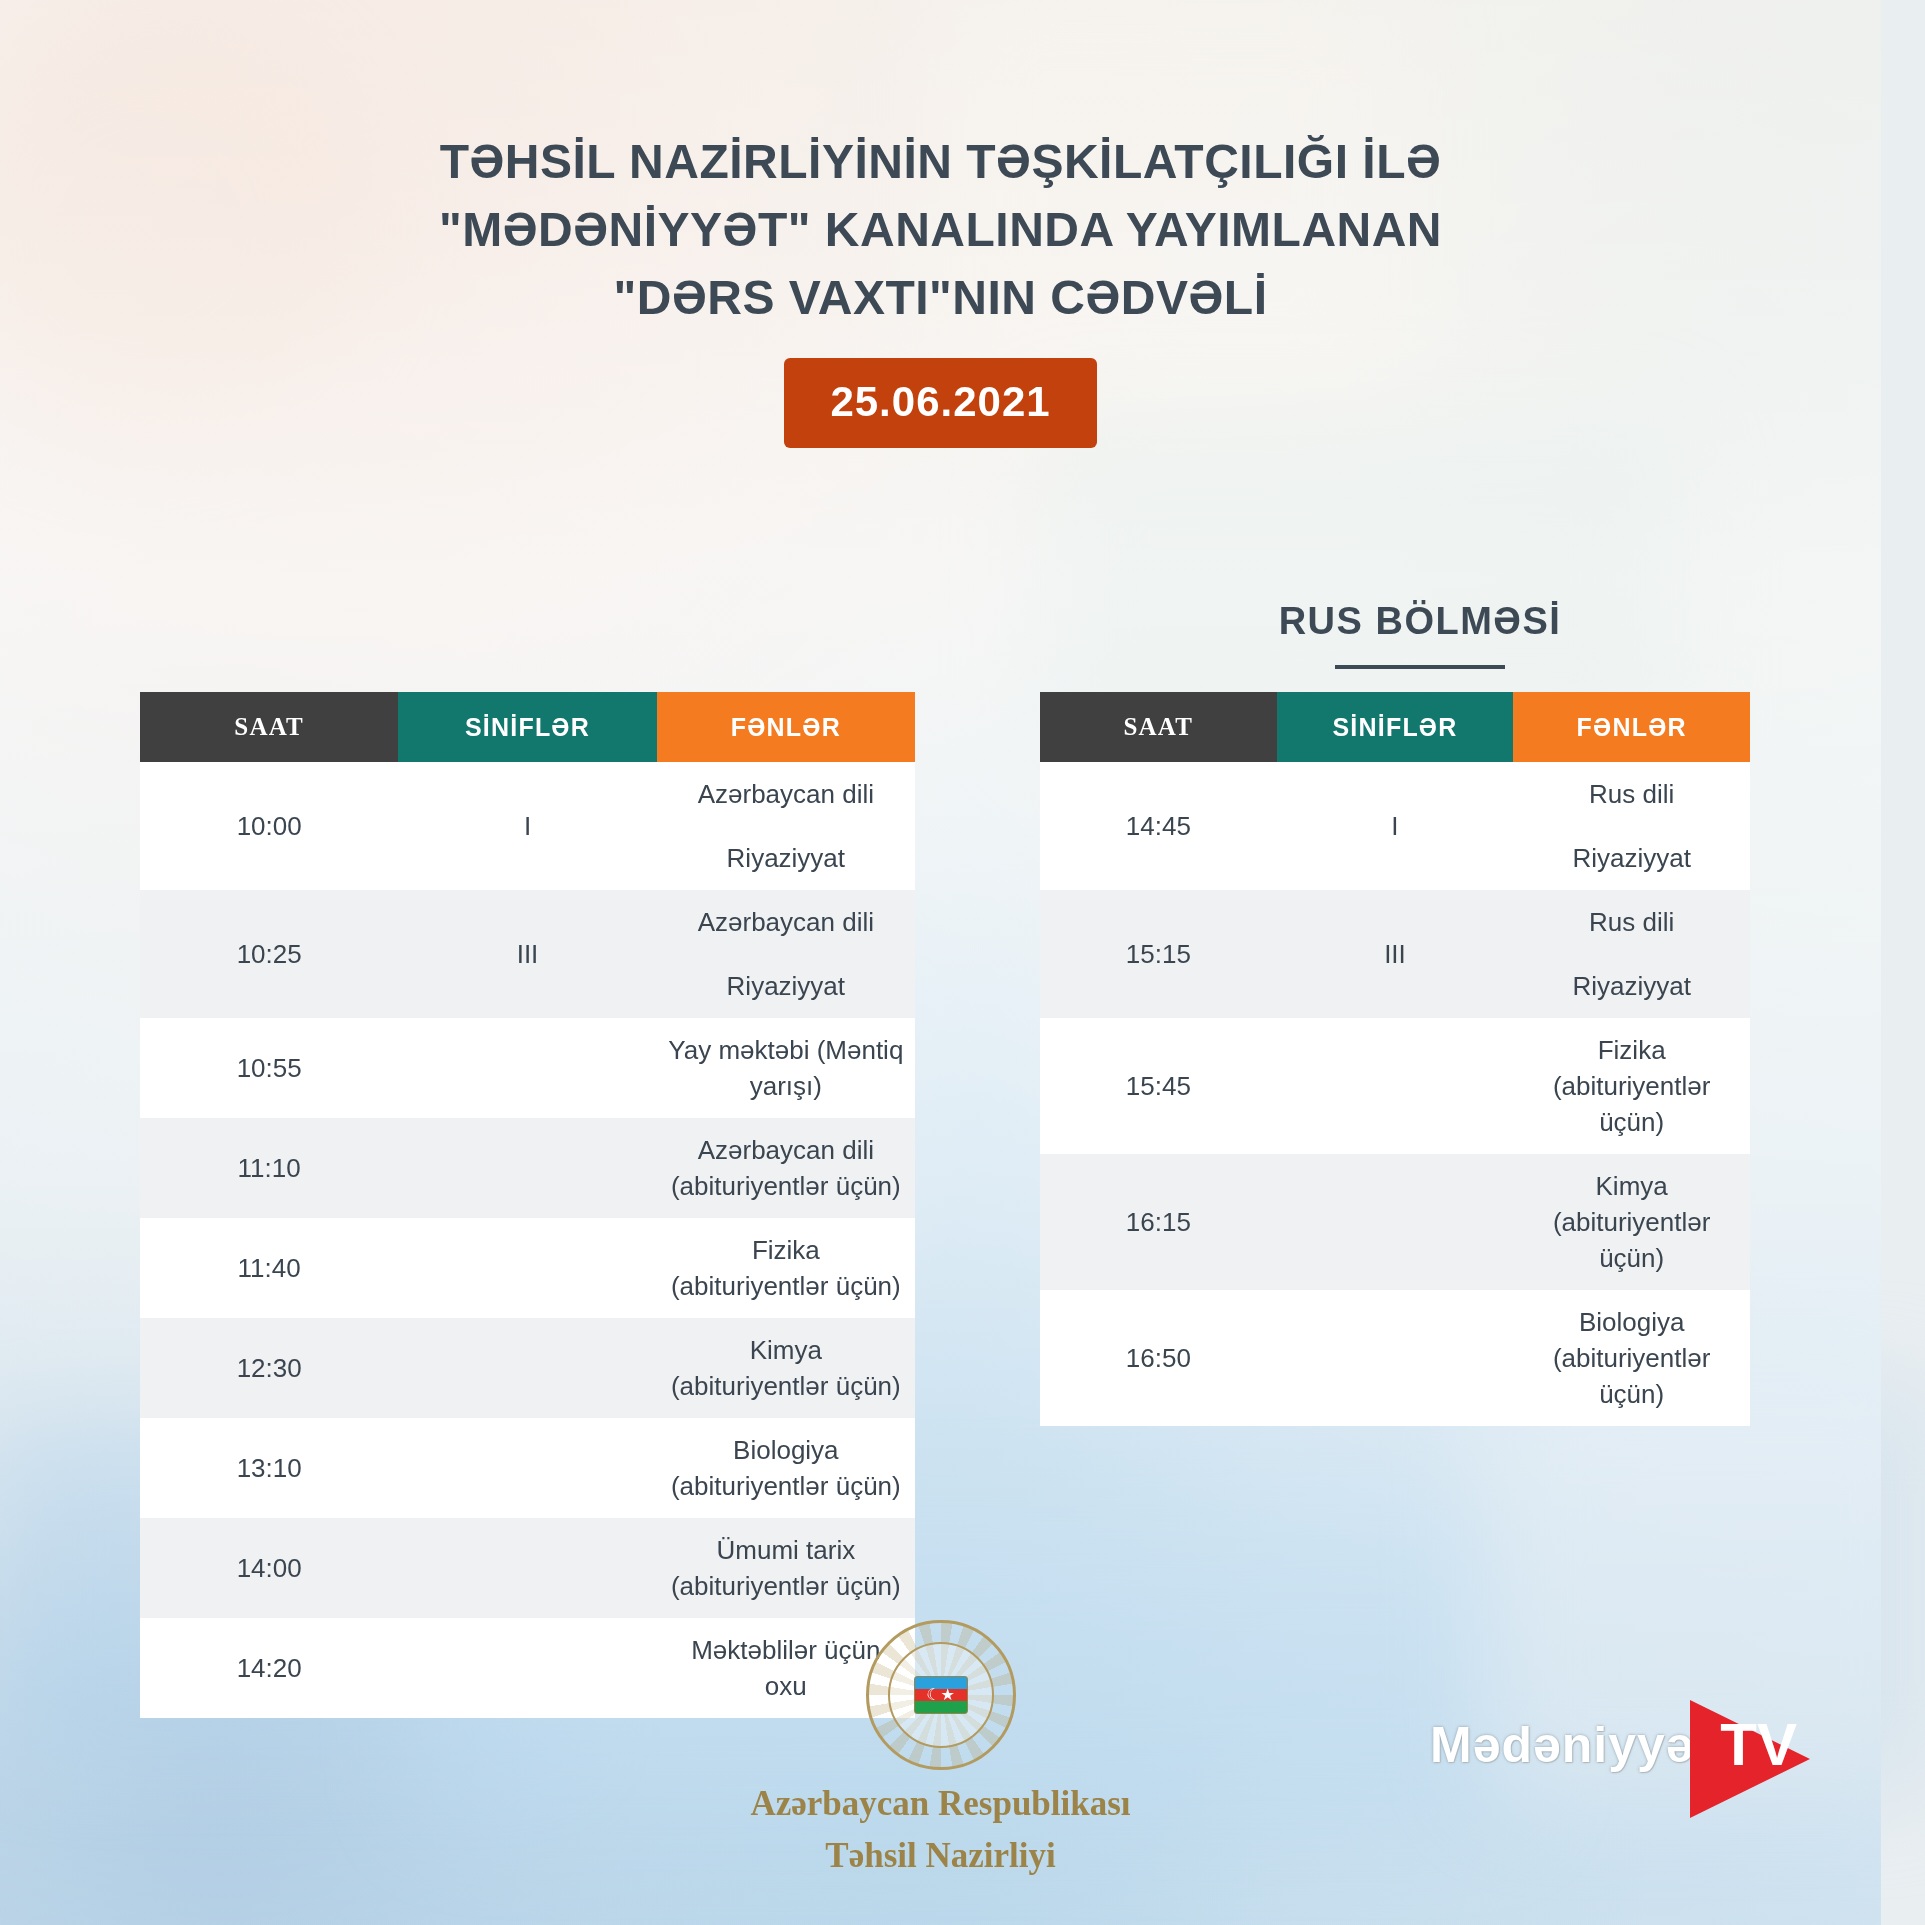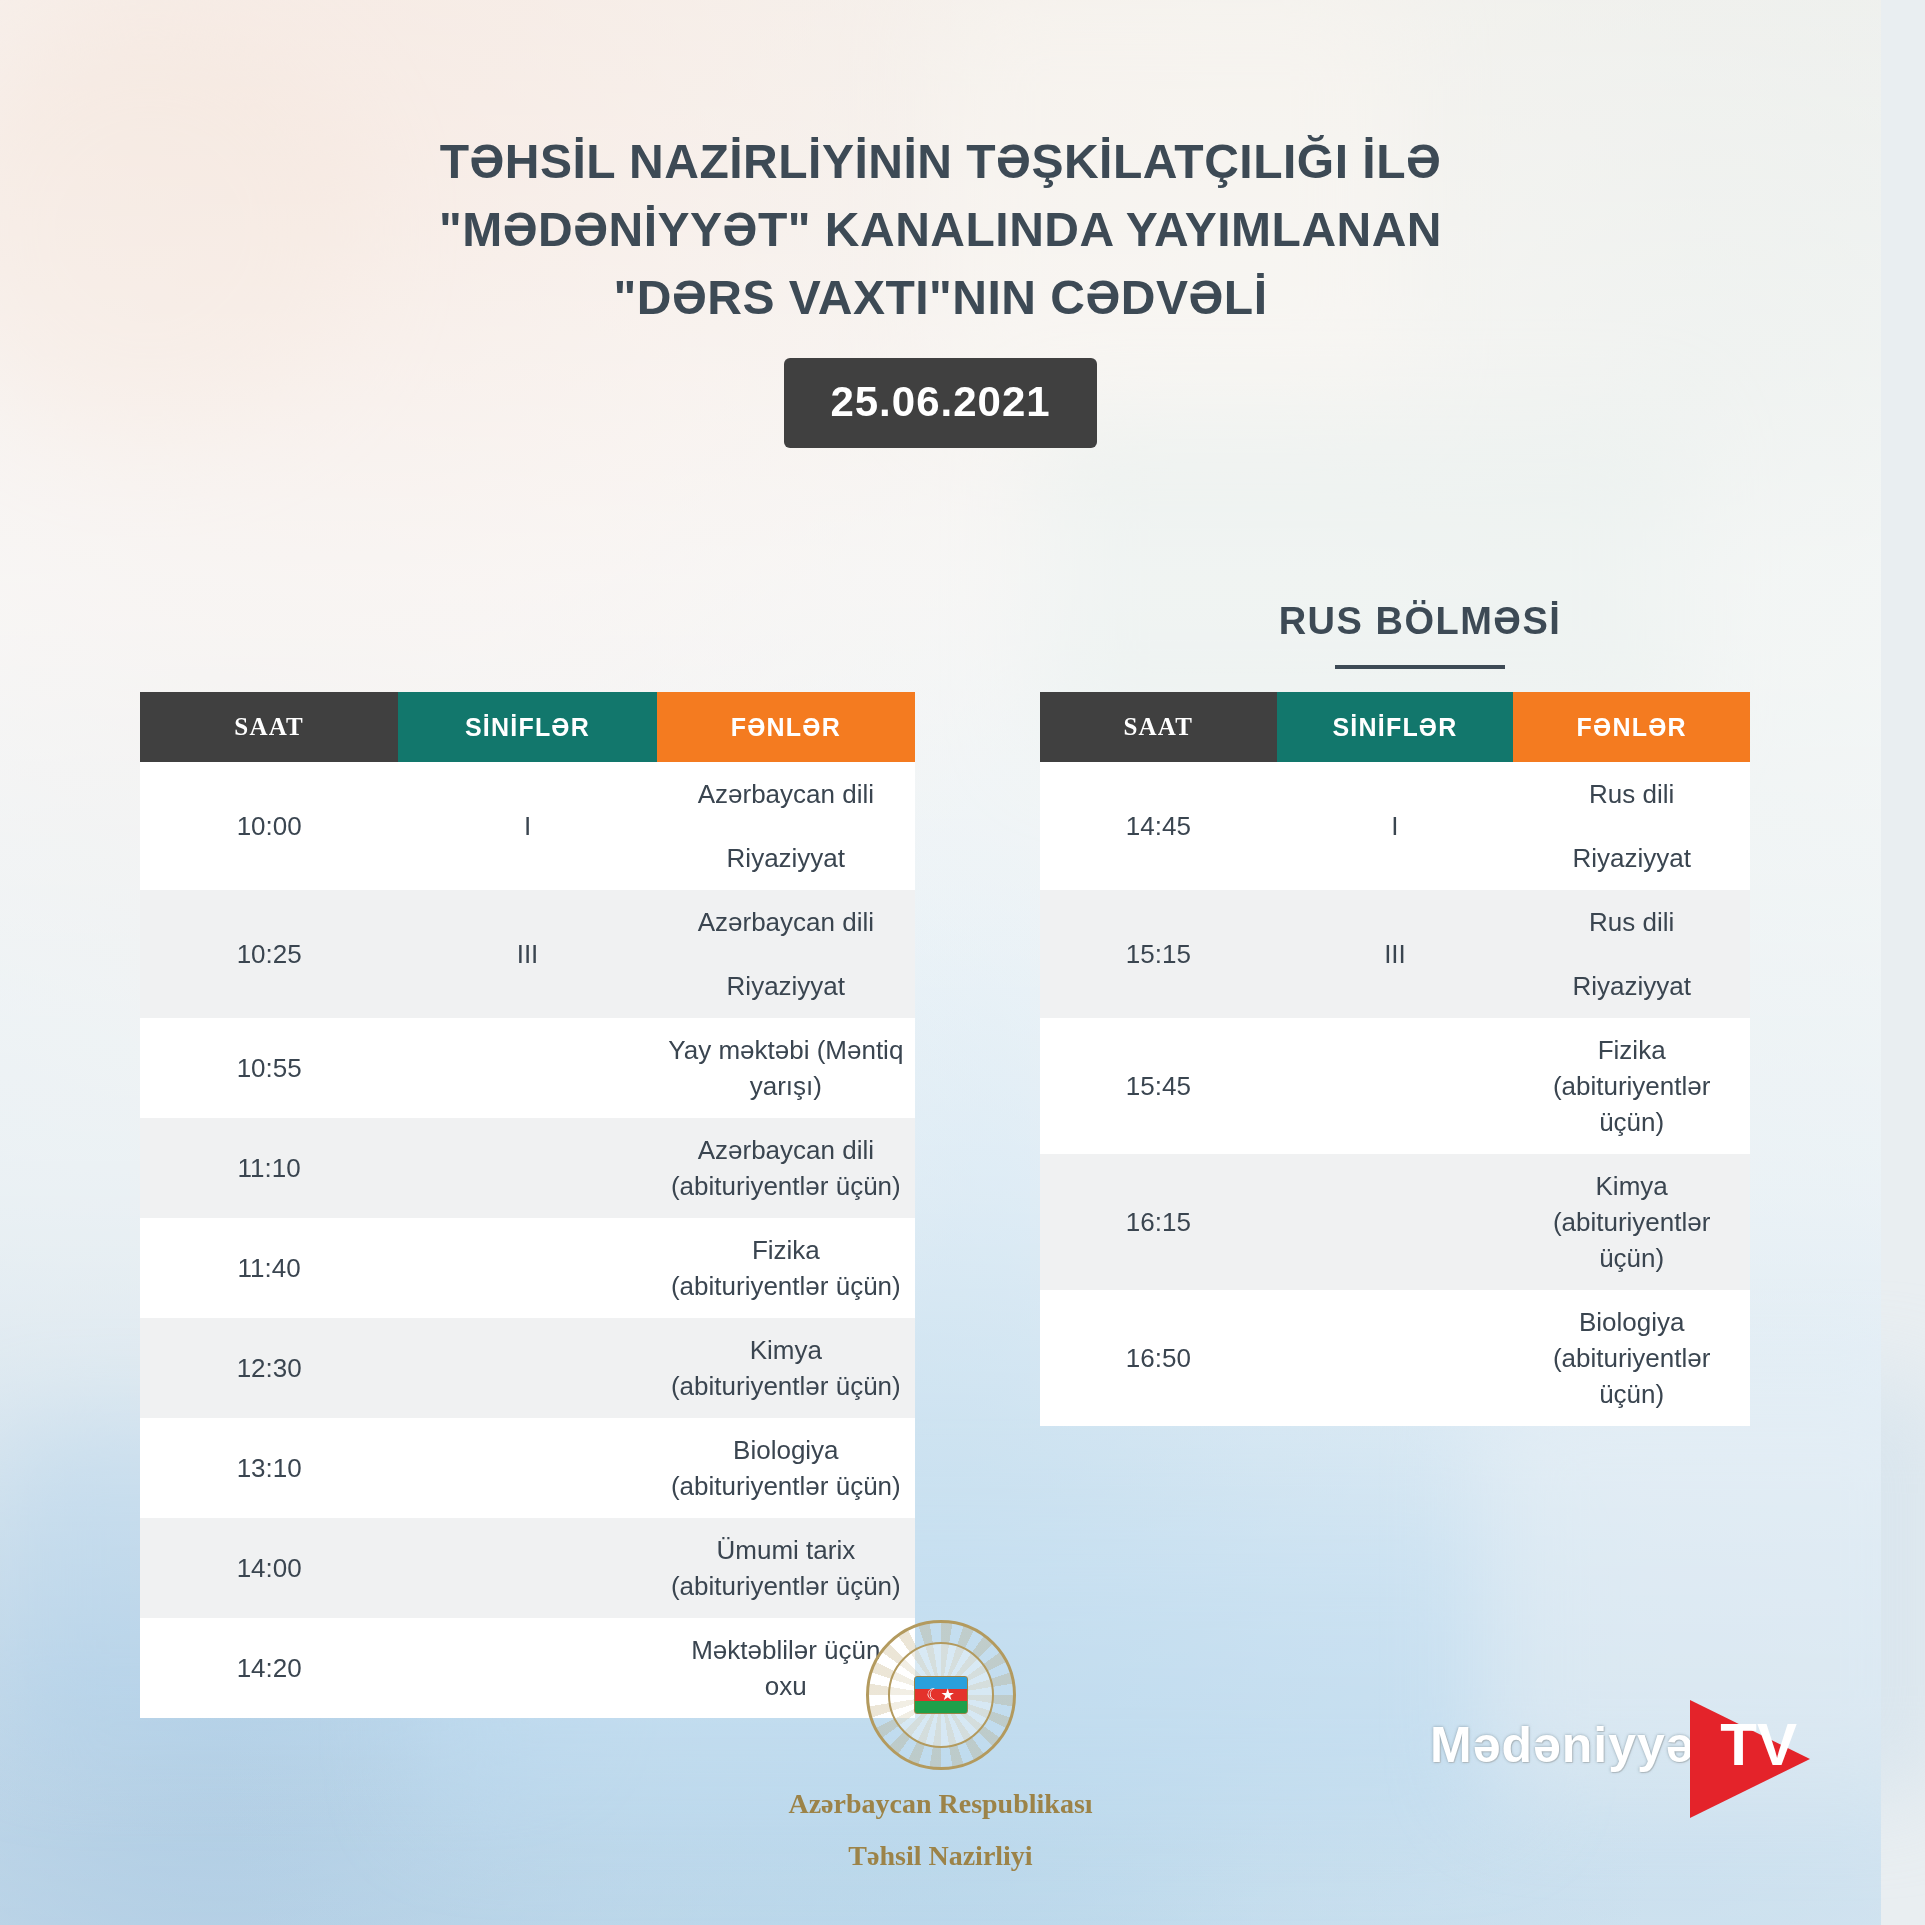--- a/index.html
+++ b/index.html
@@ -45,21 +45,21 @@
   .page { position: relative; width: 1881px; height: 1925px; }
 
   
   .title-wrap { position: absolute; top: 128px; left: 0; width: 100%; text-align: center; }
   .title-line {
     font-size: 48px; font-weight: bold; letter-spacing: .5px;
     color: #3d4a55; line-height: 68px; text-transform: uppercase;
   }
   .date-badge {
     display: inline-block; margin-top: 26px;
-    background: #404040; color: #ffffff;
+    background: #c2410c; color: #ffffff;
     font-size: 42px; font-weight: bold;
     padding: 20px 46px 22px 46px; border-radius: 6px;
     letter-spacing: 1px;
   }
 
   
   .sec-head { position: absolute; text-align: center; }
   .sec-head .label {
     font-size: 38px; font-weight: bold; color: #3d4a55; letter-spacing: 1.5px;
   }
@@ -118,21 +118,21 @@
   .emblem .flag {
     position: absolute; left: 50%; top: 50%; transform: translate(-50%,-50%);
     width: 54px; height: 38px; border: 1px solid #9c8348; border-radius: 3px;
     background: linear-gradient(180deg, #2aa0dc 0 33.3%, #e4322b 33.3% 66.6%, #1fa04a 66.6% 100%);
   }
   .emblem .star {
     position: absolute; left: 50%; top: 50%; transform: translate(-50%,-50%);
     color: #ffffff; font-size: 16px; line-height: 16px;
   }
   .ministry-line {
-    margin-top: 16px; color: #9c8348; font-size: 28px; font-weight: bold;
+    margin-top: 16px; color: #9c8348; font-size: 35px; font-weight: bold;
     font-family: "Liberation Serif", serif; line-height: 36px;
   }
 
   .tv-logo {
     position: absolute; left: 1430px; top: 1710px;
     display: flex; align-items: center; gap: 0px;
   }
   .tv-word {
     font-size: 50px; font-weight: bold; color: #ffffff; letter-spacing: 1px;
     text-shadow: 0 0 3px rgba(120,140,150,.8), 1px 1px 0 #c3ccd2;

